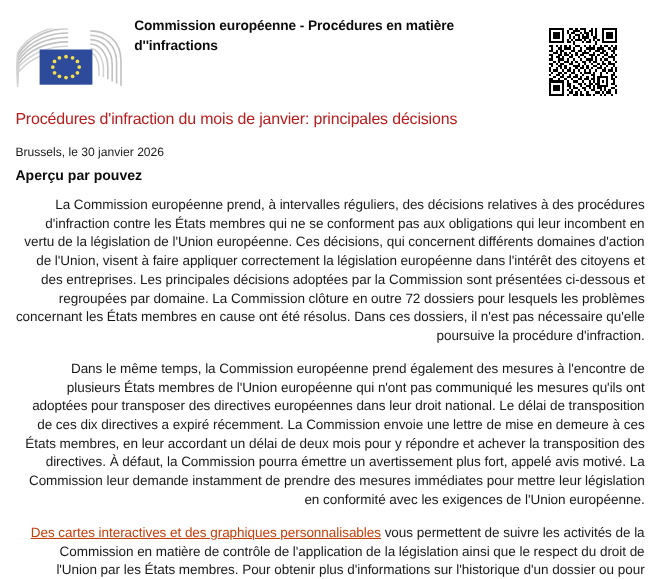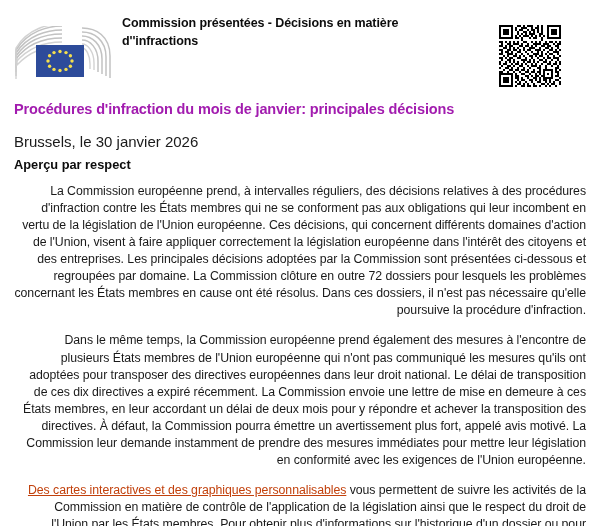--- a/index.html
+++ b/index.html
@@ -52,28 +52,28 @@
   .qr svg { display: block; }
 
   
   .doc {
     padding: 0 14px;
     width: 572px;
     box-sizing: content-box;
   }
   .doc-title {
     font-size: 14.5px;
-    font-weight: bold;
-    color: #a21caf;
+    font-weight: normal;
+    color: #b91c1c;
     margin: 0 0 13px 0;
     line-height: 1.3;
     letter-spacing: -0.15px;
   }
   .dateline {
-    font-size: 15px;
+    font-size: 11px;
     line-height: 1.35;
     margin: 0 0 4px 0;
   }
   .section-head {
     font-size: 12.8px;
     font-weight: bold;
     color: #0c0c0c;
     margin: 0 0 10px 0;
     line-height: 1.35;
   }
@@ -134,21 +134,21 @@
         <circle cx="46" cy="44.5" r="1.7"></circle>
         <circle cx="40" cy="43.4" r="1.7"></circle>
         <circle cx="35.6" cy="40.2" r="1.7"></circle>
         <circle cx="34" cy="35" r="1.7"></circle>
         <circle cx="35.6" cy="29.8" r="1.7"></circle>
         <circle cx="40" cy="26.6" r="1.7"></circle>
       </g>
     </svg>
   </div>
 
-  <div class="header-title">Commission présentées - Décisions en matière d''infractions</div>
+  <div class="header-title">Commission européenne - Procédures en matière d''infractions</div>
 
   <div class="qr">
     <svg width="66" height="66" viewBox="0 0 33 33" shape-rendering="crispEdges" xmlns="http://www.w3.org/2000/svg">
       <rect width="33" height="33" fill="#ffffff"></rect>
       <g fill="#000000">
 
         <rect x="1" y="1" width="7" height="1"></rect>
           <rect x="1" y="7" width="7" height="1"></rect>
         <rect x="1" y="1" width="1" height="7"></rect>
           <rect x="7" y="1" width="1" height="7"></rect>
@@ -427,21 +427,21 @@
     </svg>
   </div>
 </div>
 
 <div class="doc">
 
   <h1 class="doc-title">Procédures d'infraction du mois de janvier: principales décisions</h1>
 
   <div class="dateline">Brussels, le 30 janvier 2026</div>
 
-  <h2 class="section-head">Aperçu par respect</h2>
+  <h2 class="section-head">Aperçu par pouvez</h2>
 
   <p class="para">La Commission européenne prend, à intervalles réguliers, des décisions relatives à des procédures d'infraction contre les États membres qui ne se conforment pas aux obligations qui leur incombent en vertu de la législation de l'Union européenne. Ces décisions, qui concernent différents domaines d'action de l'Union, visent à faire appliquer correctement la législation européenne dans l'intérêt des citoyens et des entreprises. Les principales décisions adoptées par la Commission sont présentées ci-dessous et regroupées par domaine. La Commission clôture en outre 72 dossiers pour lesquels les problèmes concernant les États membres en cause ont été résolus. Dans ces dossiers, il n'est pas nécessaire qu'elle poursuive la procédure d'infraction.</p>
 
   <p class="para">Dans le même temps, la Commission européenne prend également des mesures à l'encontre de plusieurs États membres de l'Union européenne qui n'ont pas communiqué les mesures qu'ils ont adoptées pour transposer des directives européennes dans leur droit national. Le délai de transposition de ces dix directives a expiré récemment. La Commission envoie une lettre de mise en demeure à ces États membres, en leur accordant un délai de deux mois pour y répondre et achever la transposition des directives. À défaut, la Commission pourra émettre un avertissement plus fort, appelé avis motivé. La Commission leur demande instamment de prendre des mesures immédiates pour mettre leur législation en conformité avec les exigences de l'Union européenne.</p>
 
   <p class="para"><a class="doclink" href="#">Des cartes interactives et des graphiques personnalisables</a><span> vous permettent de suivre les activités de la Commission en matière de contrôle de l'application de la législation ainsi que le respect du droit de l'Union par les États membres. Pour obtenir plus d'informations sur l'historique d'un dossier ou pour accéder à la base de données complète relative aux décisions d'infraction, vous pouvez consulter le </span></p>
 
 </div>
 
 </body></html>

